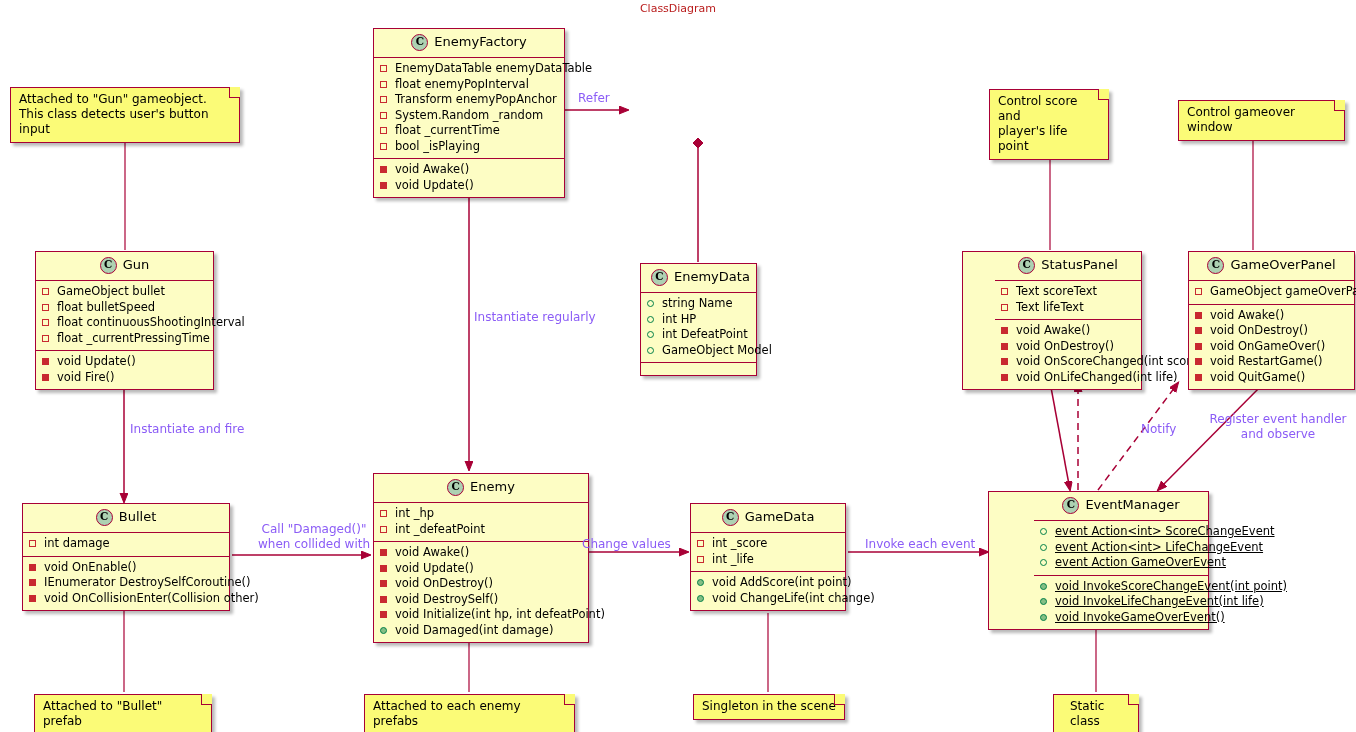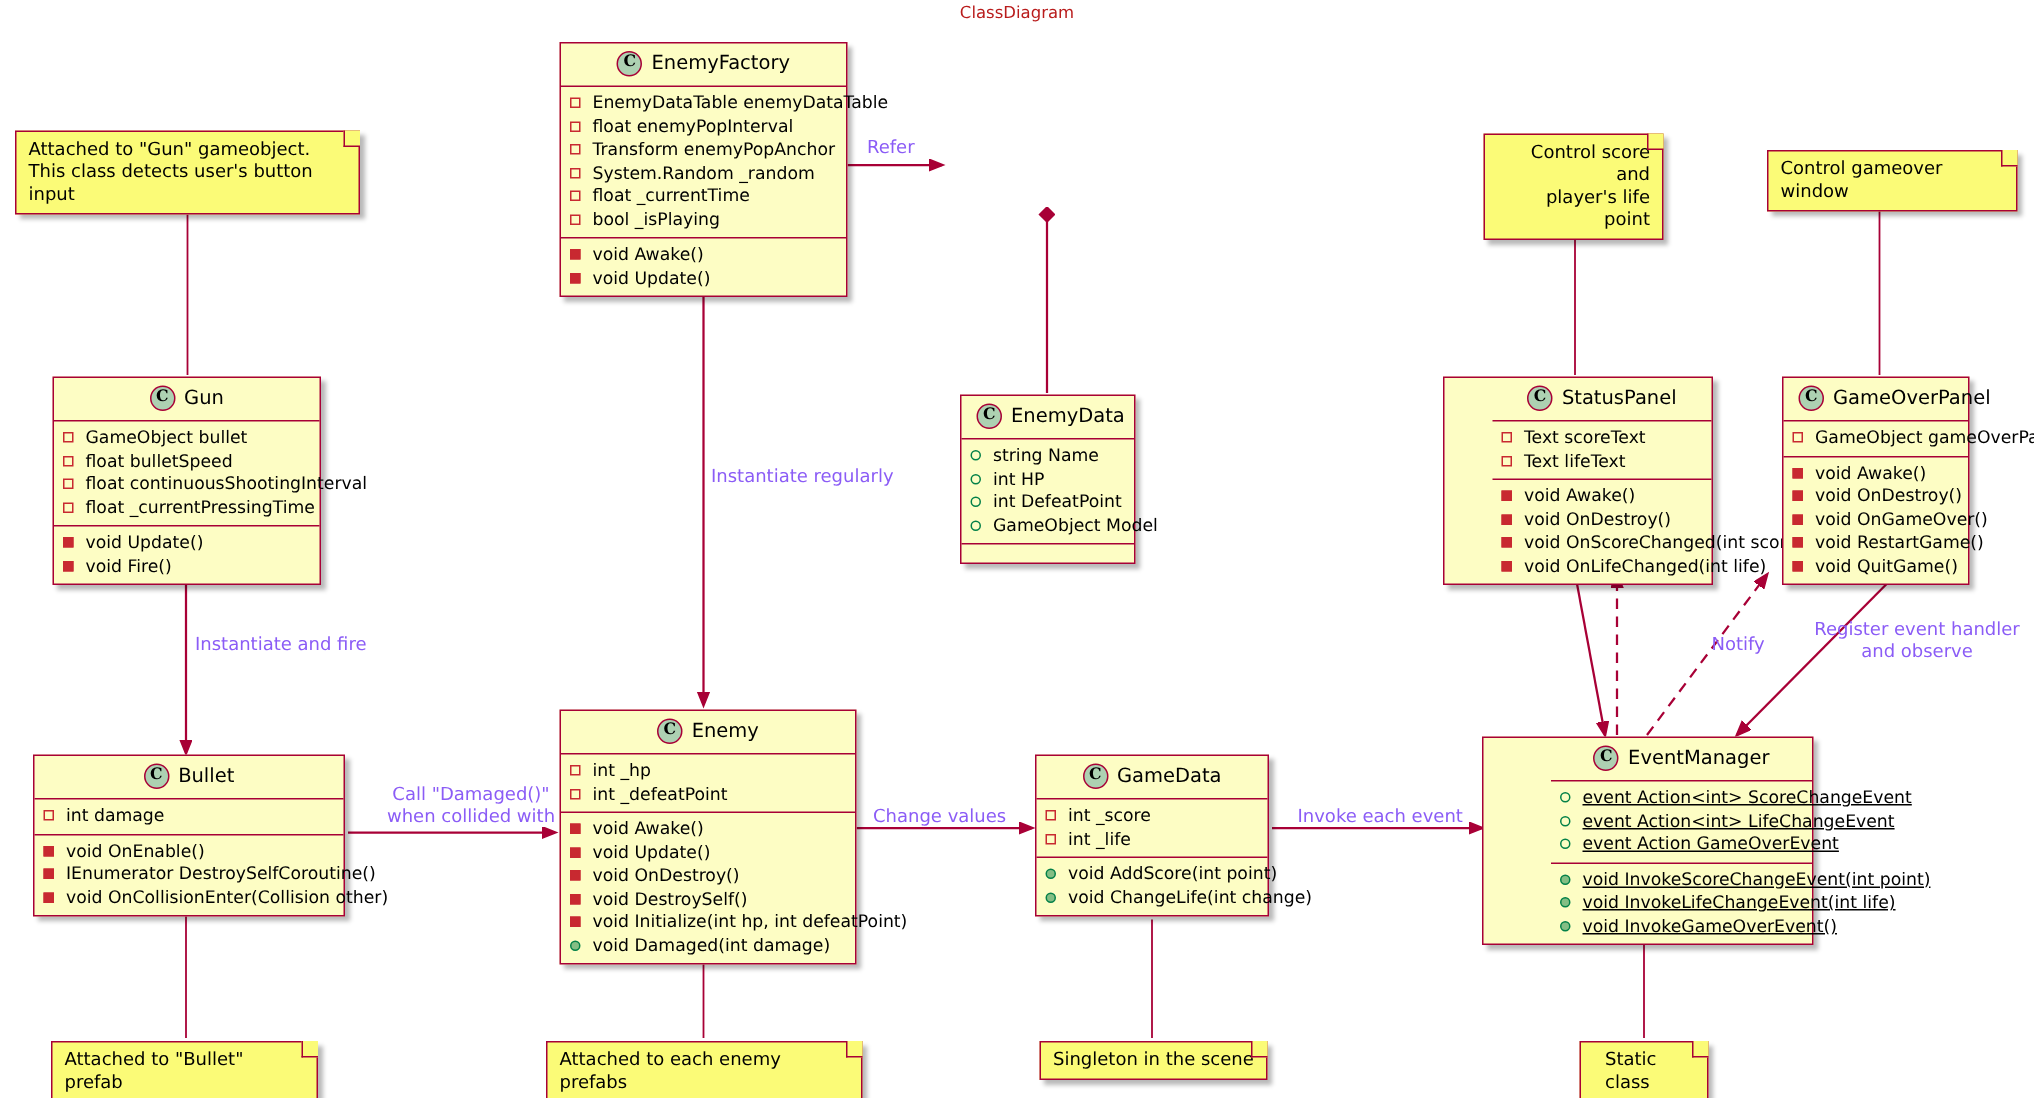--- a/index.html
+++ b/index.html
@@ -40,21 +40,21 @@
   .m-methpub  i{background:#84BE84;border:1.3px solid #038048;border-radius:50%;}
 
   
   .note{position:absolute;background:#FBFB77;border:1.3px solid #A80036;
         box-shadow:3px 3px 3px rgba(0,0,0,0.28);box-sizing:border-box;
         font-size:12px;color:#000;padding:4px 8px 5px 8px;line-height:15px;}
   .note .fold{position:absolute;right:-1px;top:-1px;width:10px;height:10px;
         background:#FBFB77;border-left:1.3px solid #A80036;
         border-bottom:1.3px solid #A80036;
         transform:none;}
-  .note.ctr{text-align:right;}
+  .note.ctr{text-align:left;}
 
   
   .elabel{position:absolute;font-size:12px;color:#8b5cf6;white-space:pre;
           line-height:15px;}
   .elabel.ctr{text-align:center;}
 </style>
 </head>
 <body>
 
 <div id="canvas">
@@ -230,21 +230,21 @@
           <span class="m m-methpriv"><i></i></span>
           <span class="tx">IEnumerator DestroySelfCoroutine()</span>
         </div>
       <div class="row">
           <span class="m m-methpriv"><i></i></span>
           <span class="tx">void OnCollisionEnter(Collision other)</span>
         </div>
     </div>
   </div>
 
-  <div class="cls" style="left:373px;top:473px;width:198px;">
+  <div class="cls" style="left:373px;top:473px;width:216px;">
     <div class="hdr">
       <span class="cbadge">C</span><span>Enemy</span>
     </div>
     <div class="sec">
       <div class="row">
           <span class="m m-fieldpriv"><i></i></span>
           <span class="tx">int _hp</span>
         </div>
       <div class="row">
           <span class="m m-fieldpriv"><i></i></span>
@@ -332,21 +332,21 @@
           <span class="m m-methpriv"><i></i></span>
           <span class="tx">void OnScoreChanged(int score)</span>
         </div>
       <div class="row">
           <span class="m m-methpriv"><i></i></span>
           <span class="tx">void OnLifeChanged(int life)</span>
         </div>
     </div>
   </div>
 
-  <div class="cls" style="left:1188px;top:251px;width:125px;">
+  <div class="cls" style="left:1188px;top:251px;width:167px;">
     <div class="hdr">
       <span class="cbadge">C</span><span>GameOverPanel</span>
     </div>
     <div class="sec">
       <div class="row">
           <span class="m m-fieldpriv"><i></i></span>
           <span class="tx">GameObject gameOverPanel</span>
         </div>
     </div>
     <div class="sec">

